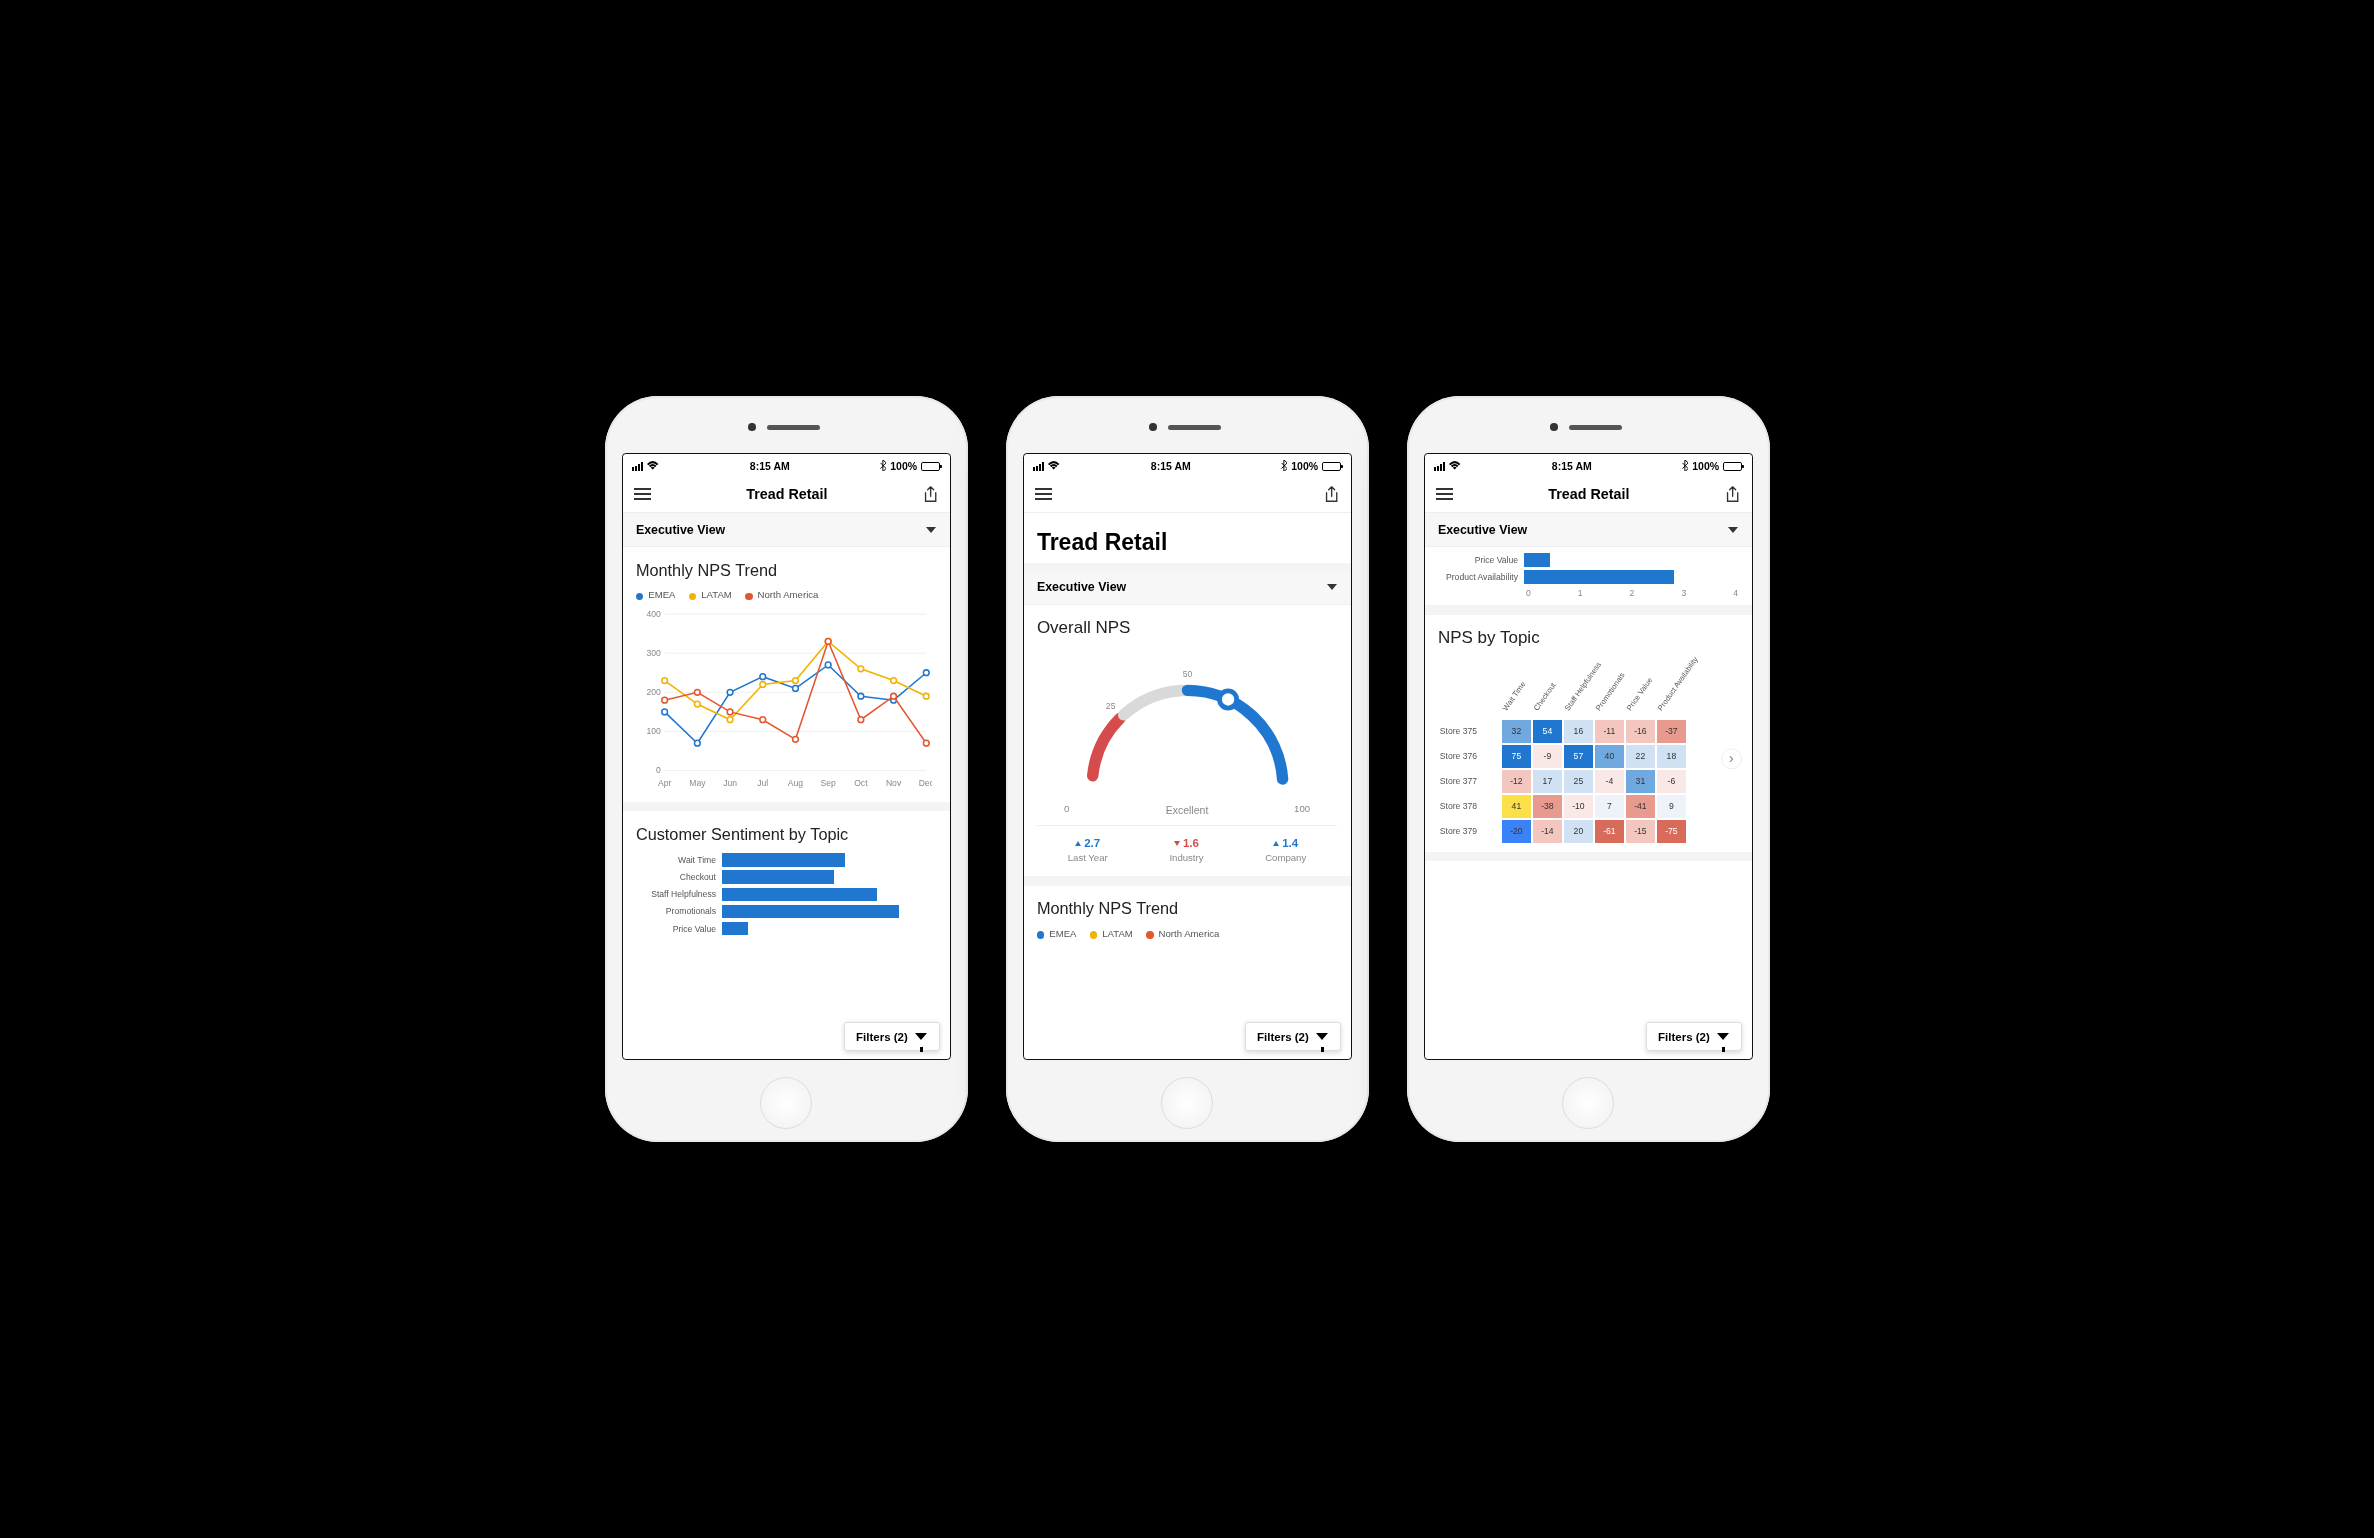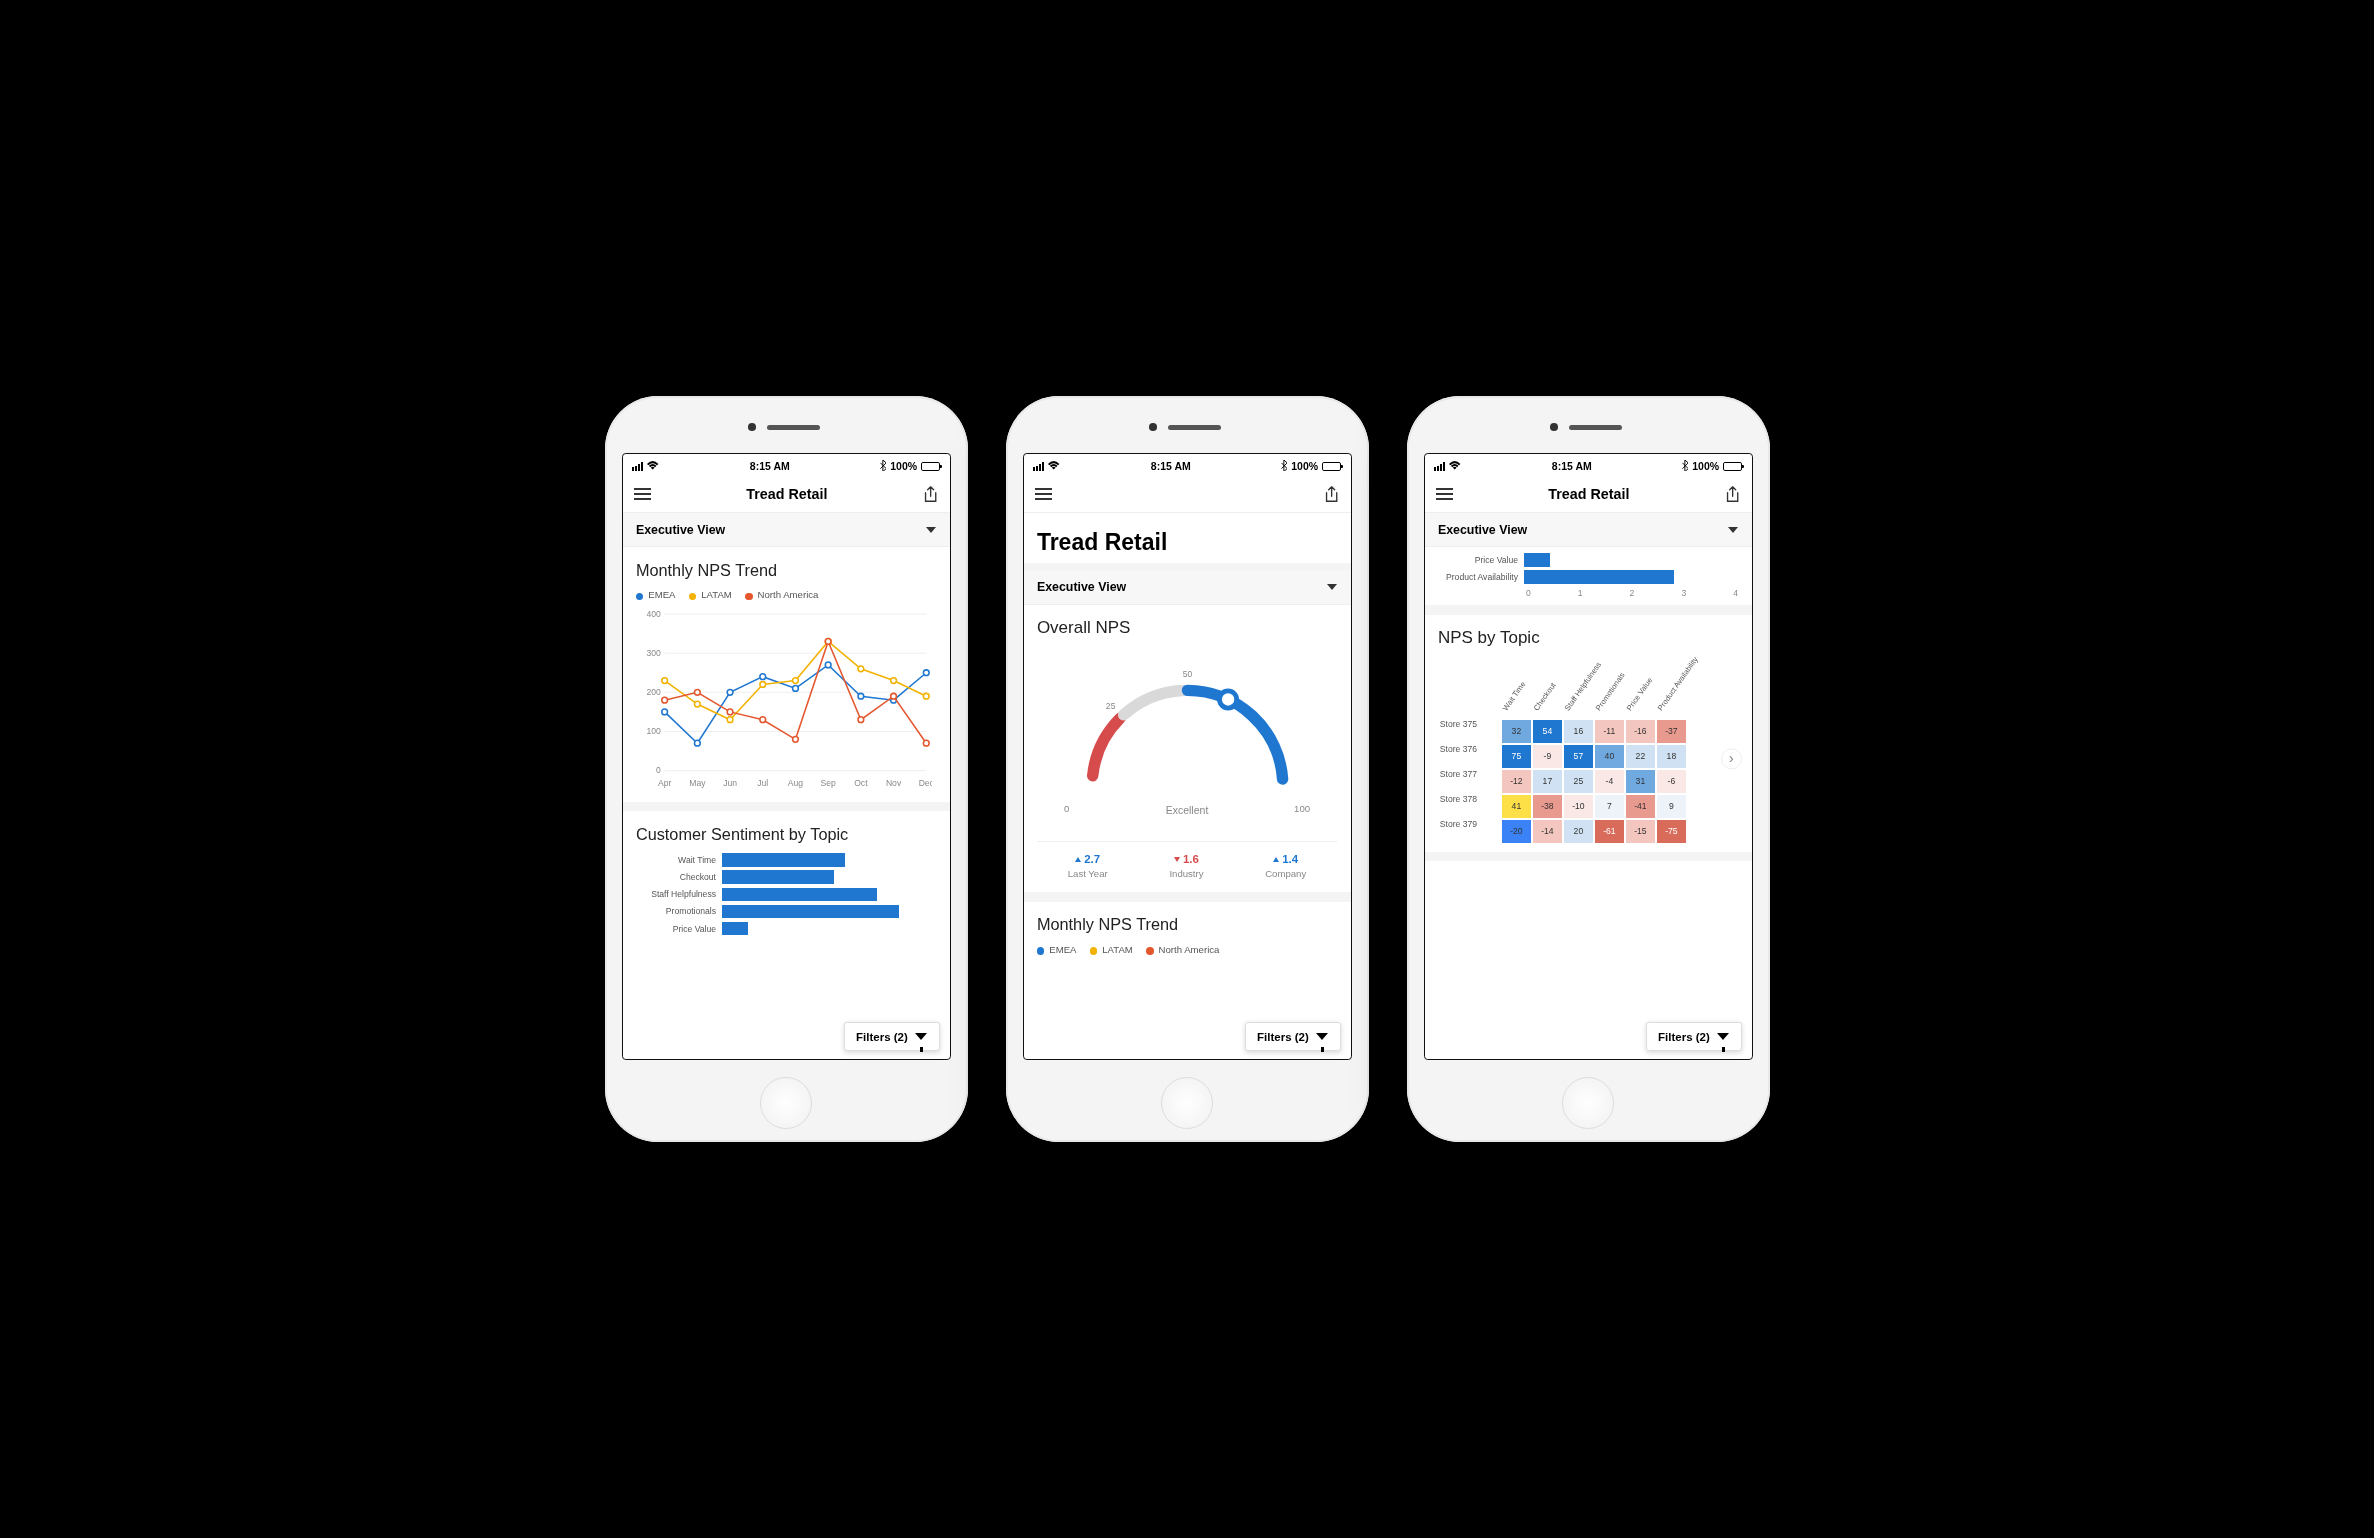--- a/index.html
+++ b/index.html
@@ -127,34 +127,34 @@
   .funnel { width:0; height:0; border-left:6.7px solid transparent; border-right:6.7px solid transparent; border-top:7.6px solid #000; position:relative; }
   .funnel::after { content:""; position:absolute; left:-1.9px; top:6.7px; width:3.8px; height:4.8px; background:#000; }
 
   .big-title { font-size:23px; font-weight:700; padding:15.3px 13.4px 7.6px; }
 
   .gauge-wrap { text-align:center; padding:3.8px 0 9.6px; }
   .gauge-value { font-size:48px; font-weight:300; color:#333; margin-top:-29px; }
   .gauge-label { font-size:10.5px; color:#888; }
   .gauge-ticks { display:flex; justify-content:space-between; font-size:9.6px; color:#888; padding:0 27px; margin-top:-13.4px; }
 
-  .delta-row { display:flex; justify-content:space-around; border-top:1px solid #eee; padding:11.5px 0 5.7px; margin-top:17px; }
+  .delta-row { display:flex; justify-content:space-around; border-top:1px solid #eee; padding:11.5px 0 5.7px; margin-top:1px; }
   .delta { text-align:center; font-size:9.6px; }
   .delta .val { font-weight:700; font-size:11.5px; display:flex; align-items:center; justify-content:center; gap:2.9px; }
   .delta .lbl { color:#888; margin-top:2.9px; }
   .tri-up { width:0;height:0;border-left:3.8px solid transparent;border-right:3.8px solid transparent;border-bottom:5.7px solid currentColor; }
   .tri-down { width:0;height:0;border-left:3.8px solid transparent;border-right:3.8px solid transparent;border-top:5.7px solid currentColor; }
   .blue { color:#1f77d0; } .red { color:#d64b4b; }
 
   
   .heat-wrap { position:relative; padding-left:0; }
   .heat-cols { display:flex; margin-left:67px; margin-bottom:1.9px; }
   .heat-col-lbl { width:31px; font-size:7.6px; color:#555; transform:rotate(-55deg); transform-origin:left bottom; white-space:nowrap; height:46px; position:relative; }
   .heat-col-lbl span { position:absolute; bottom:0; left:5.7px; }
-  .heat-row { display:flex; }
+  .heat-row { display:flex; align-items:center; }
   .heat-row .rlbl { width:63px; font-size:8.6px; color:#555; text-align:left; padding-left:1.9px; }
   .heat-cell { width:31px; height:25px; display:flex; align-items:center; justify-content:center; font-size:8.6px; color:#333; border:1px solid #fff; }
   .heat-next { position:absolute; right:-3.8px; top:50%; transform:translateY(-9.6px); font-size:15.3px; color:#888; background:#fff; border:1px solid #eee; border-radius:50%; width:21px; height:21px; display:flex; align-items:center; justify-content:center; }
 
   .mini-axis { display:flex; justify-content:space-between; font-size:8.6px; color:#888; margin:3.8px 0 0 88px; }
 
 </style>
 </head>
 <body>
 

